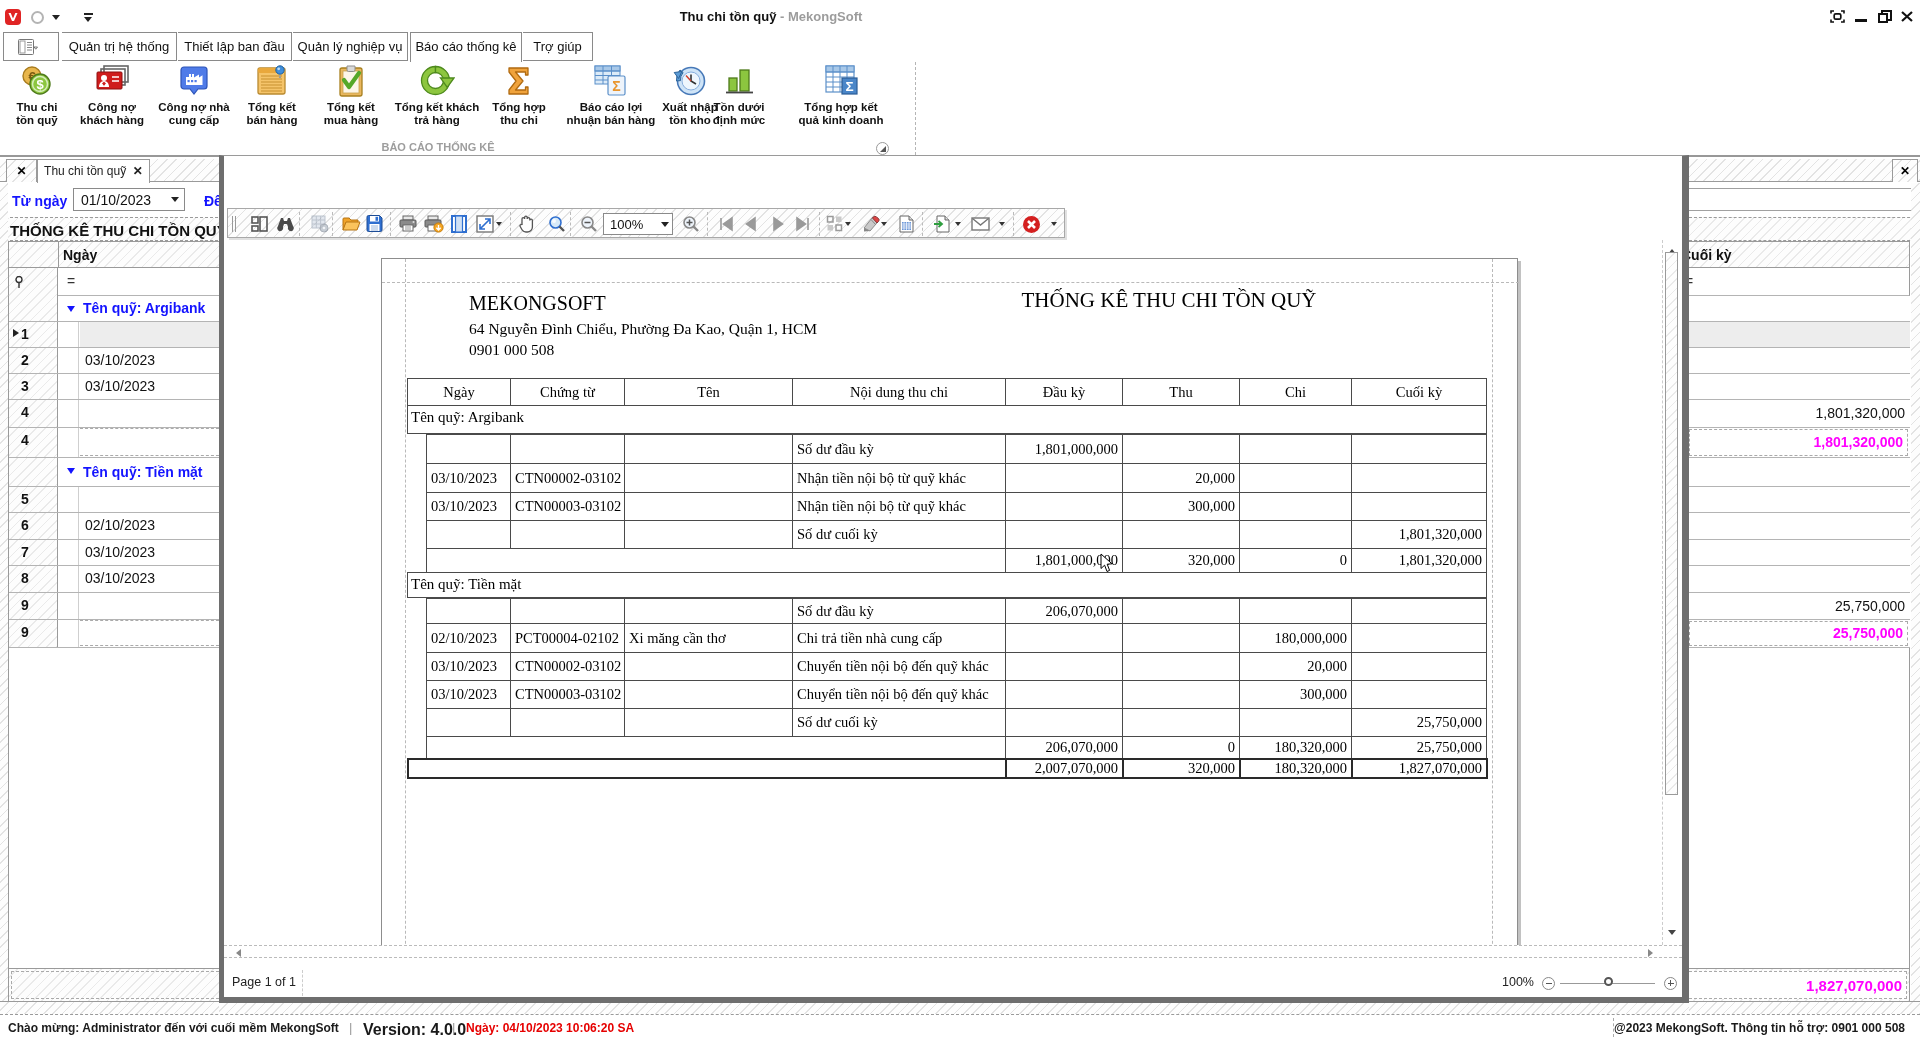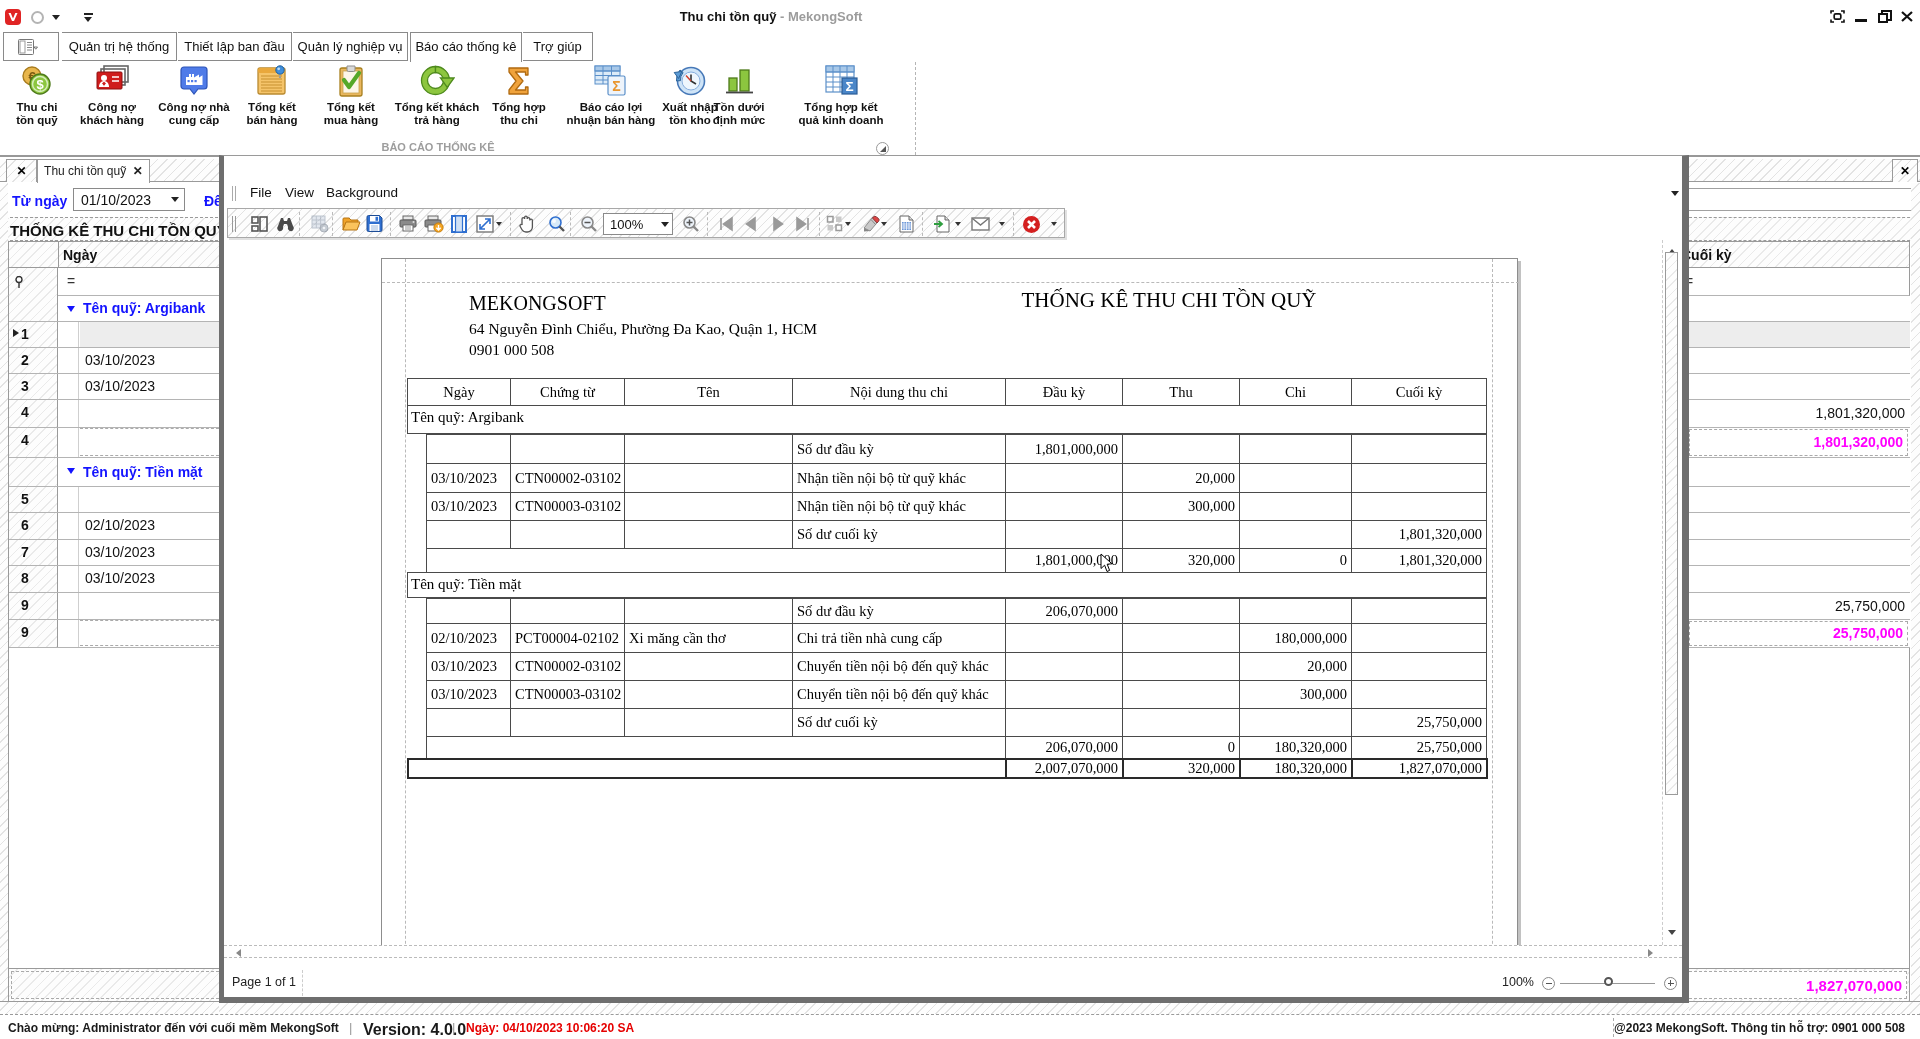--- a/index.html
+++ b/index.html
@@ -369,28 +369,20 @@
   <div class="abs hatchL" style="left:0;top:809px;width:221px;height:33px;border-top:1px solid #9a9a9a;border-right:1px solid #9a9a9a">
     <div class="abs rt" style="left:0;top:2px;width:218px;height:28px;border-top:1px dashed #aaa;border-bottom:1px dashed #aaa;border-right:1px dashed #aaa;background:#fff;font-size:15px;padding:5px 4px 0 0"><span class="mag">1,827,070,000</span></div>
   </div>
   <div class="abs hatch" style="left:0;top:842px;width:231px;height:13px;border-top:1px solid #9a9a9a"></div>
   <div class="abs hatch" style="left:222px;top:24px;width:9px;height:818px"></div>
 </div>
 
 <div class="abs" id="dialog" style="left:219px;top:155px;width:1470px;height:848px;background:#fff;border:1px solid #9a9a9a;border-left:5px solid #6e6e6e;border-right:7px solid #6e6e6e;border-bottom:6px solid #6e6e6e;overflow:hidden">
 
 
-  <div class="abs" style="left:0;top:26px;width:1458px;height:24px;background:#fff">
-    <div class="abs" style="left:8px;top:4px;width:1px;height:15px;background:#aaa"></div>
-    <div class="abs" style="left:11px;top:4px;width:1px;height:15px;background:#aaa"></div>
-    <div class="abs" style="left:26px;top:3px;font-size:13.5px;color:#111">File</div>
-    <div class="abs" style="left:61px;top:3px;font-size:13.5px;color:#111">View</div>
-    <div class="abs" style="left:102px;top:3px;font-size:13.5px;color:#111">Background</div>
-    <div class="abs" style="left:1447px;top:9px;width:0;height:0;border:4px solid transparent;border-top:5px solid #222"></div>
-  </div>
 
   <div class="abs" style="left:0;top:50px;width:1458px;height:34px;background:#fff">
     <div id="tbar" class="abs hatch" style="left:3px;top:2px;width:838px;height:30px;border:1px solid #a8a8a8;box-shadow:2px 2px 0 rgba(0,0,0,0.12)">
       <div class="abs" style="left:4px;top:7px;width:1px;height:16px;background:#999"></div>
       <div class="abs" style="left:7px;top:7px;width:1px;height:16px;background:#999"></div>
       <svg class="abs" style="left:23px;top:7px" width="17" height="16" viewBox="0 0 17 16">
         <rect x="1" y="1" width="6" height="6" fill="none" stroke="#555" stroke-width="1.6"></rect>
         <rect x="1" y="10" width="6" height="5" fill="none" stroke="#555" stroke-width="1.6"></rect>
         <rect x="9" y="1" width="7" height="14" fill="none" stroke="#555" stroke-width="1.6"></rect>
       </svg>

